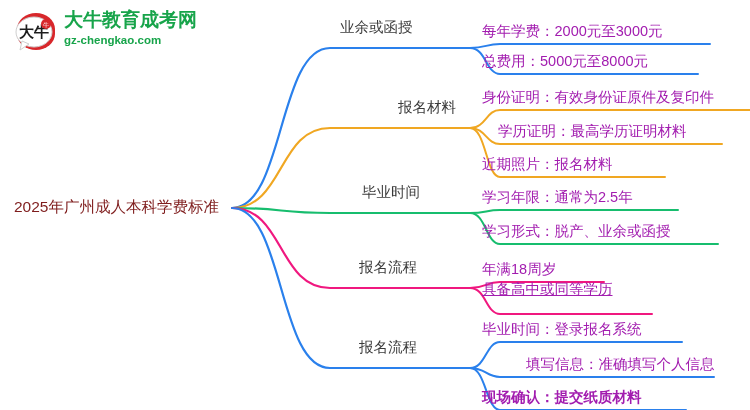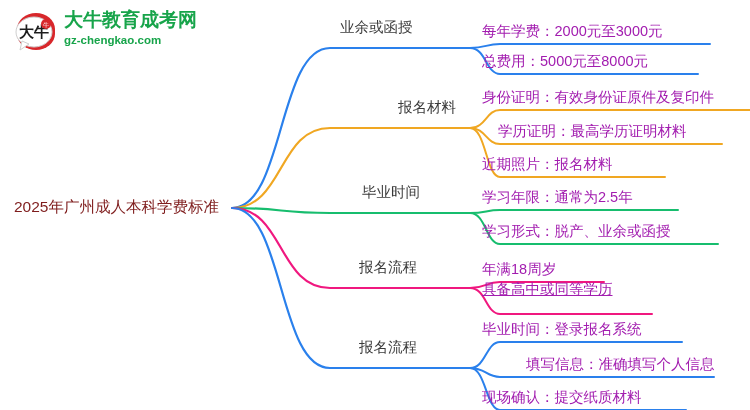--- a/index.html
+++ b/index.html
@@ -165,14 +165,14 @@
     <div class="node leaf-node" style="left: 482px; top: 155px;">近期照片：报名材料</div>
     <div class="node branch-node" style="left: 362px; top: 183px;">毕业时间</div>
     <div class="node leaf-node" style="left: 482px; top: 188px;">学习年限：通常为2.5年</div>
     <div class="node leaf-node" style="left: 482px; top: 222px;">学习形式：脱产、业余或函授</div>
     <div class="node branch-node" style="left: 359px; top: 258px;">报名流程</div>
     <div class="node leaf-node" style="left: 482px; top: 260px;">年满18周岁</div>
     <div class="node leaf-node" style="left: 482px; top: 280px; text-decoration: underline;">具备高中或同等学历</div>
     <div class="node branch-node" style="left: 359px; top: 338px;">报名流程</div>
     <div class="node leaf-node" style="left: 482px; top: 320px;">毕业时间：登录报名系统</div>
     <div class="node leaf-node" style="left: 482px; top: 355px; margin-left: 44px;">填写信息：准确填写个人信息</div>
-    <div class="node leaf-node" style="left: 482px; top: 388px;">现场确认：提交纸质材料</div>
+    <div class="node leaf-node" style="left: 482px; top: 388px; font-weight: bold;">现场确认：提交纸质材料</div>
   </div>
 
 </body></html>

